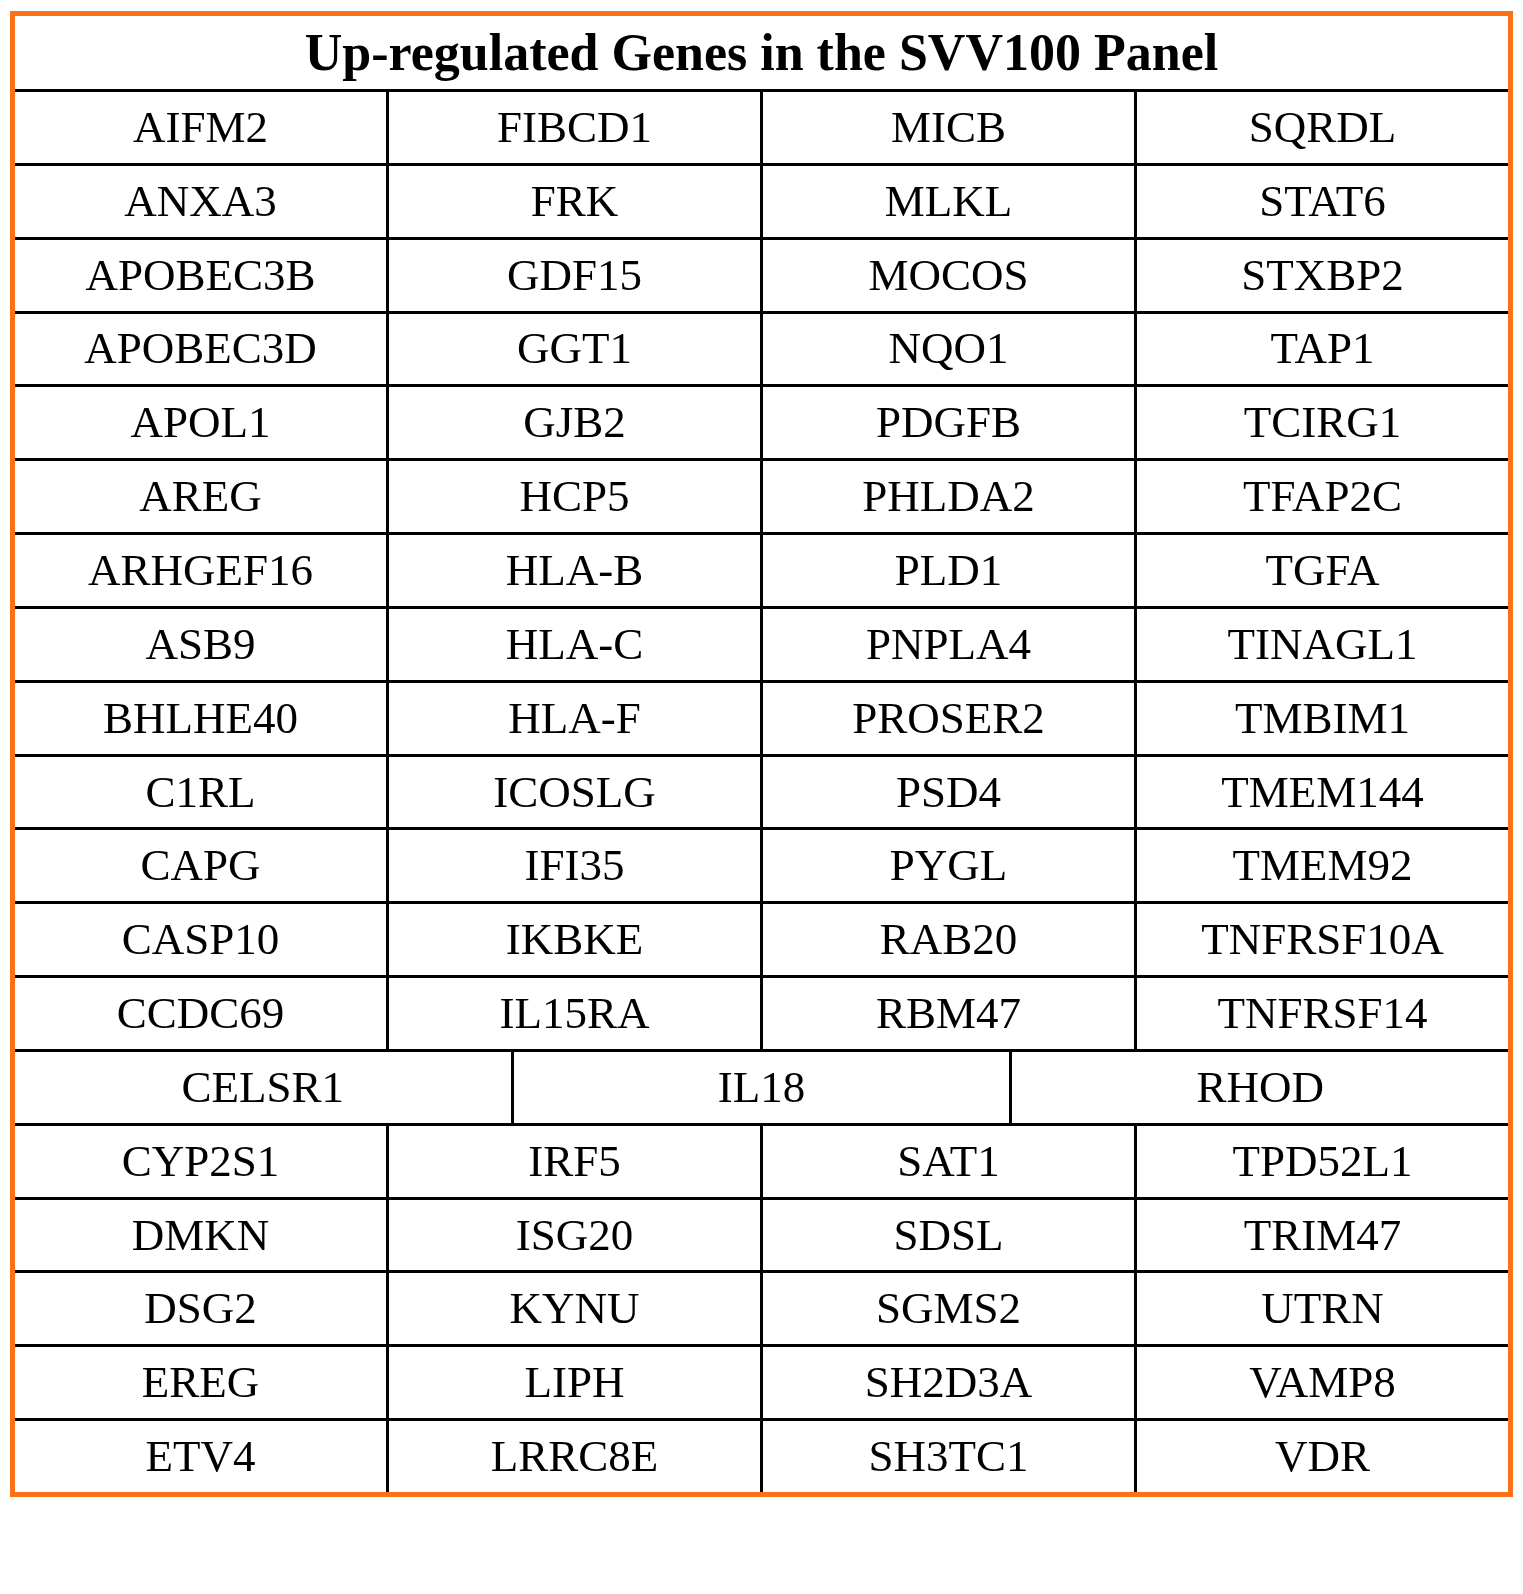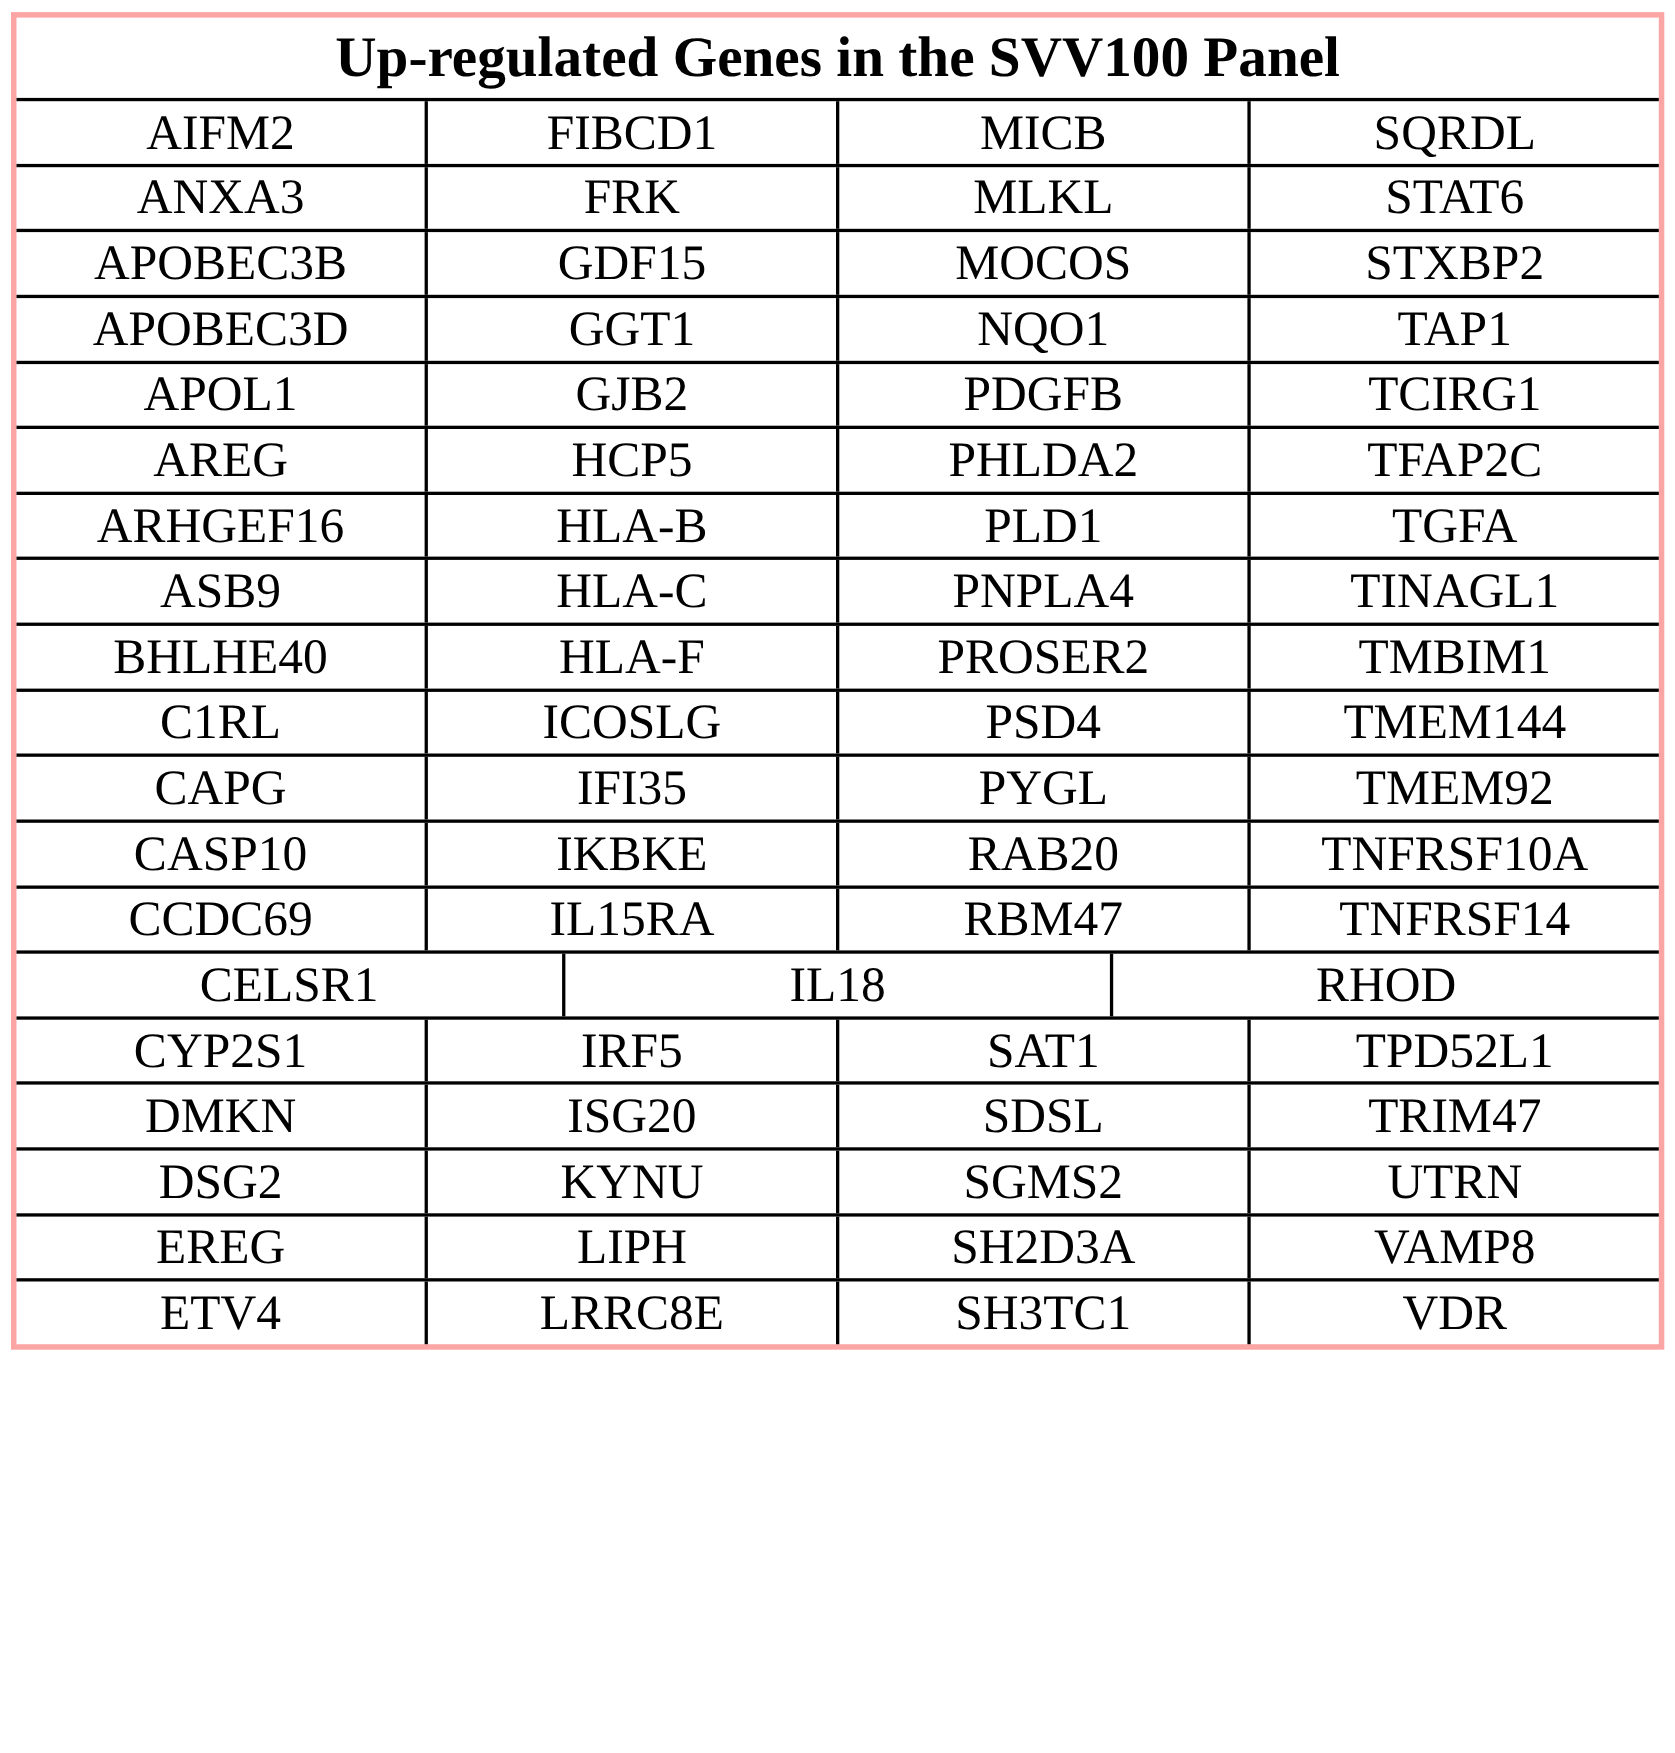--- a/index.html
+++ b/index.html
@@ -13,42 +13,43 @@
     position: relative;
     font-family: "Liberation Serif", "DejaVu Serif", serif;
     color: #000000;
     overflow: hidden;
   }
   .gene-table {
     position: absolute;
     left: 10px;
     top: 11px;
     width: 1503px;
-    height: 1216px;
+    height: 1486px;
     box-sizing: border-box;
-    border: 5px solid #fca5a5;
+    border: 5px solid #f97316;
     display: flex;
     flex-direction: column;
     background: #ffffff;
   }
   .title-row {
     flex: 0 0 73px;
     border-bottom: 3px solid #000000;
     display: flex;
     align-items: center;
     justify-content: center;
     font-weight: 700;
     font-size: 52px;
     line-height: 1;
     white-space: nowrap;
   }
   .rows {
     flex: 1 1 auto;
     display: flex;
     flex-direction: column;
+    justify-content: center;
   }
   .data-row {
     flex: 1 1 0;
     display: flex;
     align-items: stretch;
     border-bottom: 3px solid #000000;
   }
   .data-row:last-child {
     border-bottom: none;
   }

